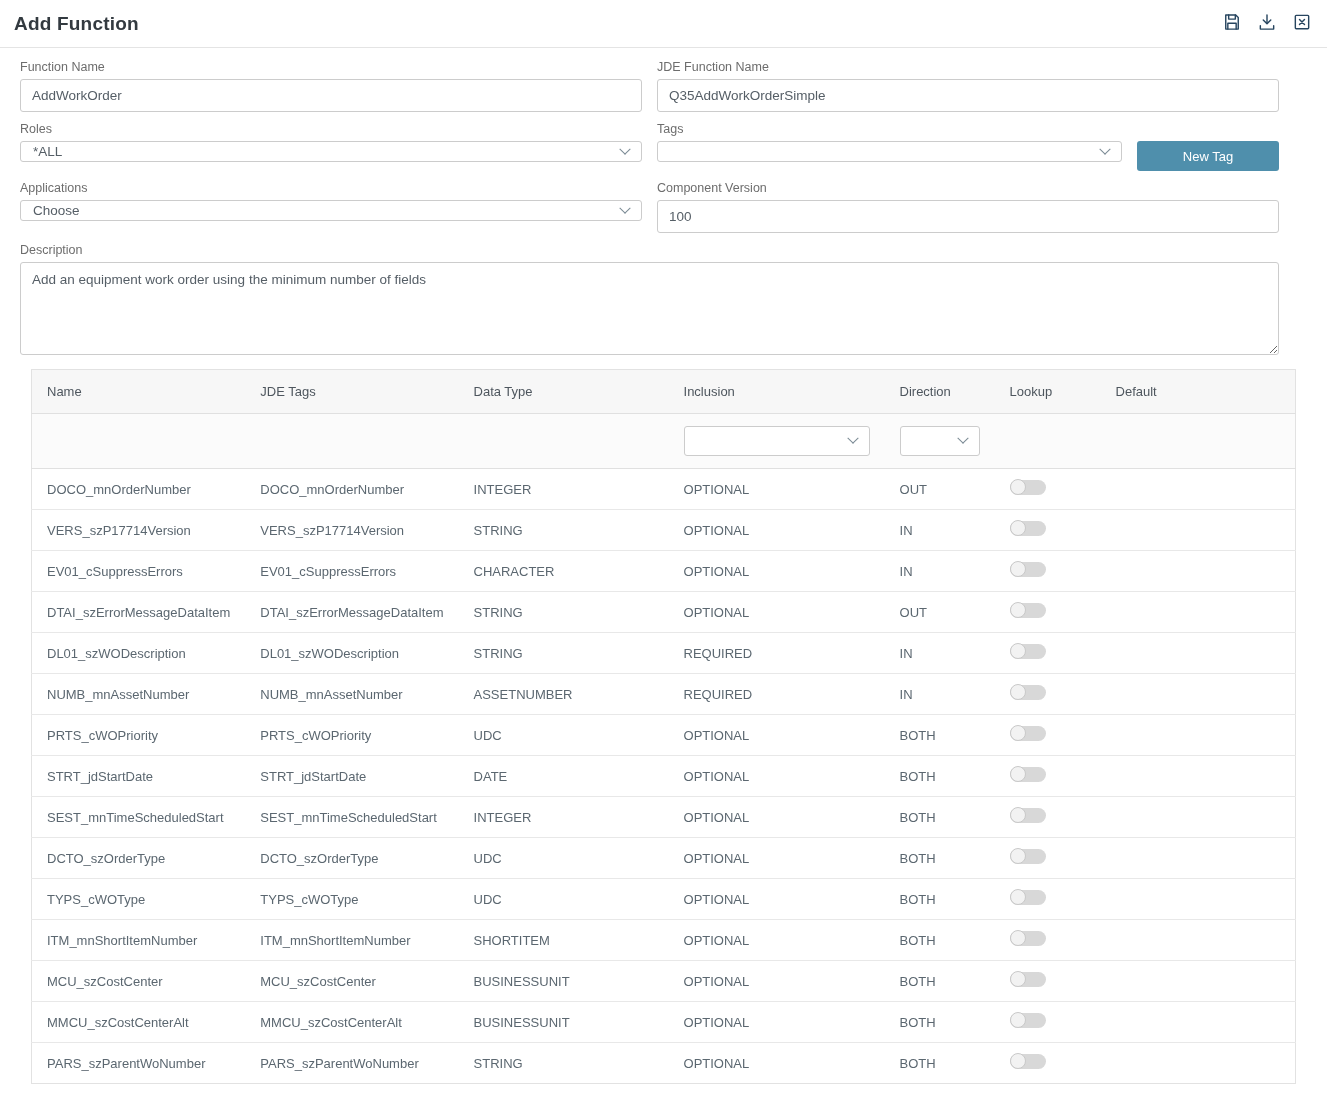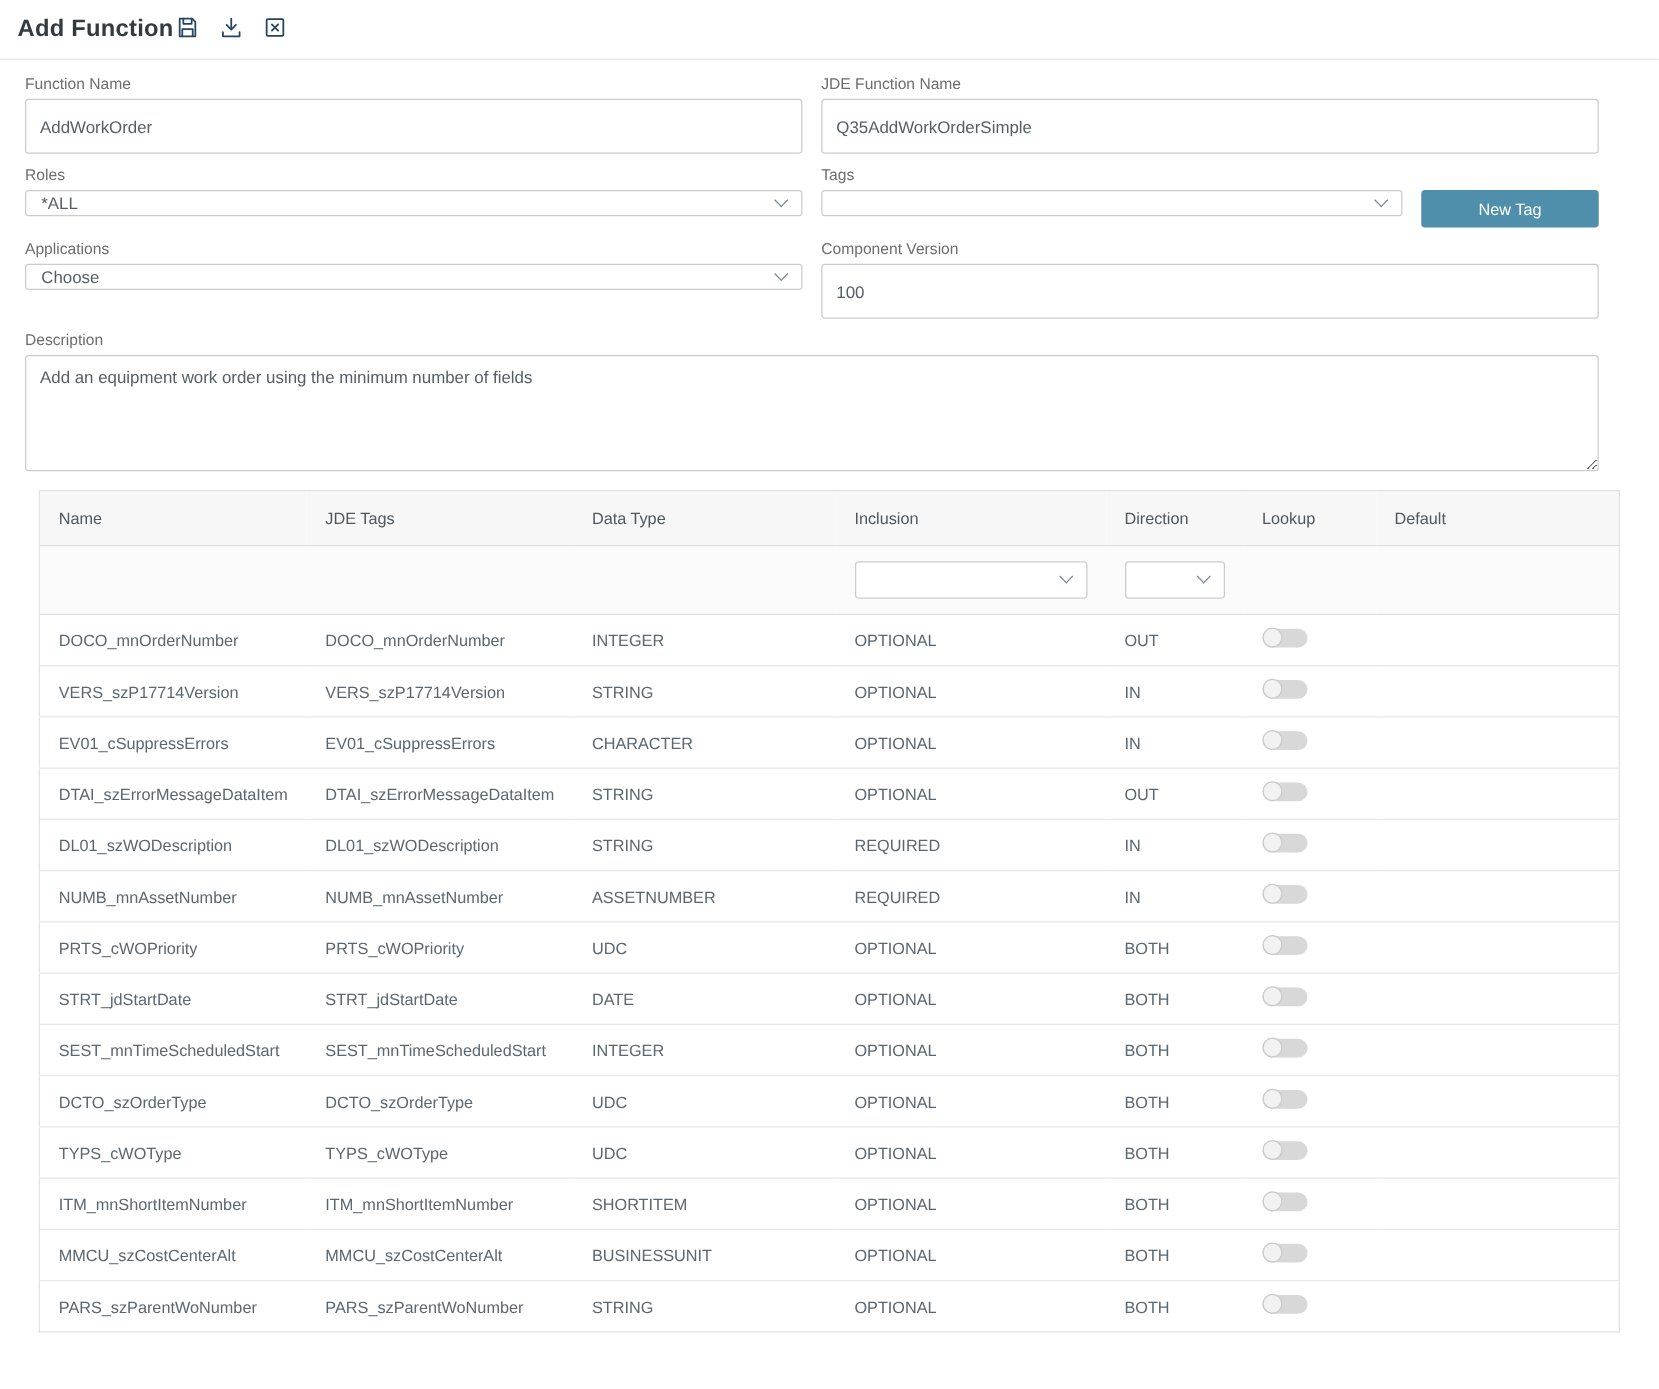--- a/index.html
+++ b/index.html
@@ -6,21 +6,21 @@
   body {
     width: 1327px; height: 1111px;
     background: #ffffff;
     font-family: "Liberation Sans", sans-serif;
     color: #555e66;
     overflow: hidden;
   }
   
   .topbar {
     height: 48px;
-    display: flex; align-items: center; 
+    display: flex; align-items: center; justify-content: space-between;
     padding: 0 14px 0 14px;
     border-bottom: 1px solid #e4e4e4;
   }
   .topbar h1 { font-size: 19px; font-weight: bold; color: #333a40; letter-spacing: .2px; }
   .topbar-icons { display: flex; align-items: center; gap: 13px; }
   .icon-btn {
     background: none; border: none; cursor: pointer;
     width: 22px; height: 22px; display: flex; align-items: center; justify-content: center;
     padding: 0;
   }
@@ -35,21 +35,21 @@
     font-size: 12.5px; color: #6d6d6d;
     margin-bottom: 5px;
   }
   .text-input, .select-box, textarea {
     width: 100%;
     border: 1px solid #cccccc; border-radius: 3px;
     background: #fff;
     font-family: "Liberation Sans", sans-serif;
     font-size: 13.5px; color: #555e66;
   }
-  .text-input { height: 44px; padding: 0 11px; }
+  .text-input { height: 33px; padding: 0 11px; }
   .select-box {
     height: 21px; padding: 0 12px;
     display: flex; align-items: center; justify-content: space-between;
     cursor: pointer;
   }
   .caret {
     width: 8px; height: 8px;
     border-right: 1.6px solid #7a8a94; border-bottom: 1.6px solid #7a8a94;
     transform: rotate(45deg) translate(-2px,-2px);
     flex: none;
@@ -378,20 +378,31 @@
     <td>ITM_mnShortItemNumber</td>
     <td>SHORTITEM</td>
     <td>OPTIONAL</td>
     <td>BOTH</td>
     <td>
       <span class="toggle"><span class="knob"></span></span>
     </td>
     <td></td>
   </tr>
 
+  <tr>
+    <td>MCU_szCostCenter</td>
+    <td>MCU_szCostCenter</td>
+    <td>BUSINESSUNIT</td>
+    <td>OPTIONAL</td>
+    <td>BOTH</td>
+    <td>
+      <span class="toggle"><span class="knob"></span></span>
+    </td>
+    <td></td>
+  </tr>
 
   <tr>
     <td>MMCU_szCostCenterAlt</td>
     <td>MMCU_szCostCenterAlt</td>
     <td>BUSINESSUNIT</td>
     <td>OPTIONAL</td>
     <td>BOTH</td>
     <td>
       <span class="toggle"><span class="knob"></span></span>
     </td>

